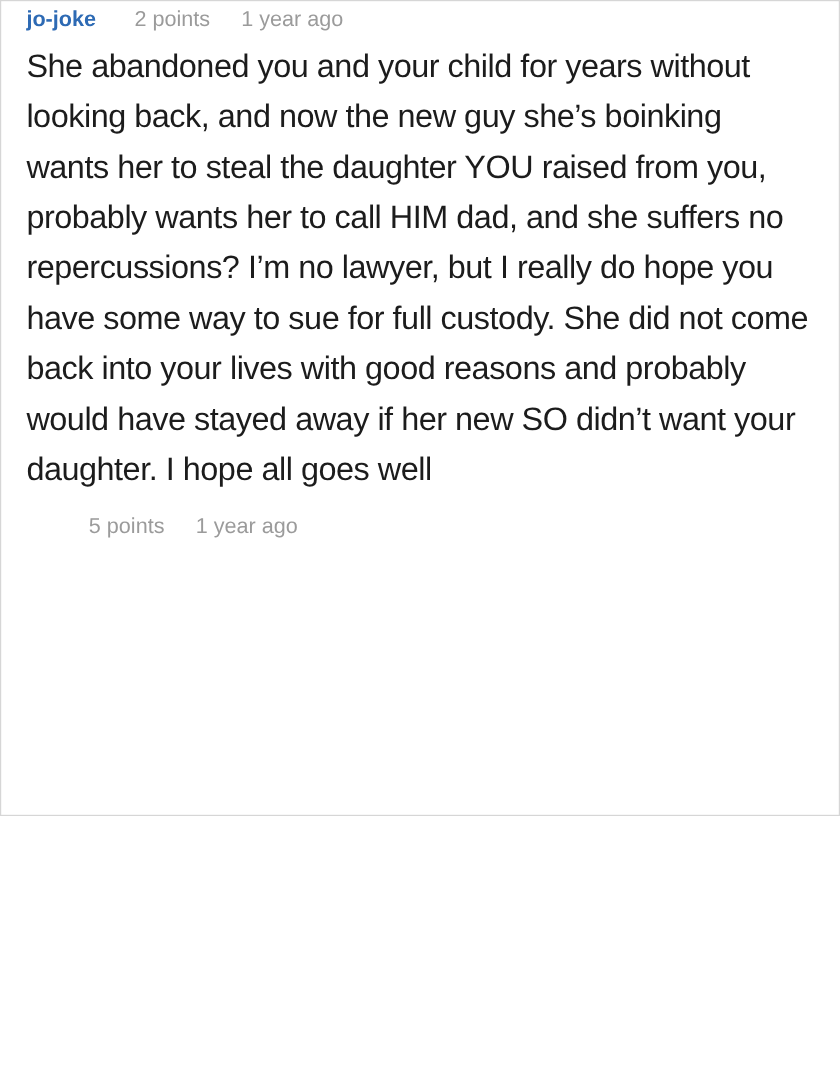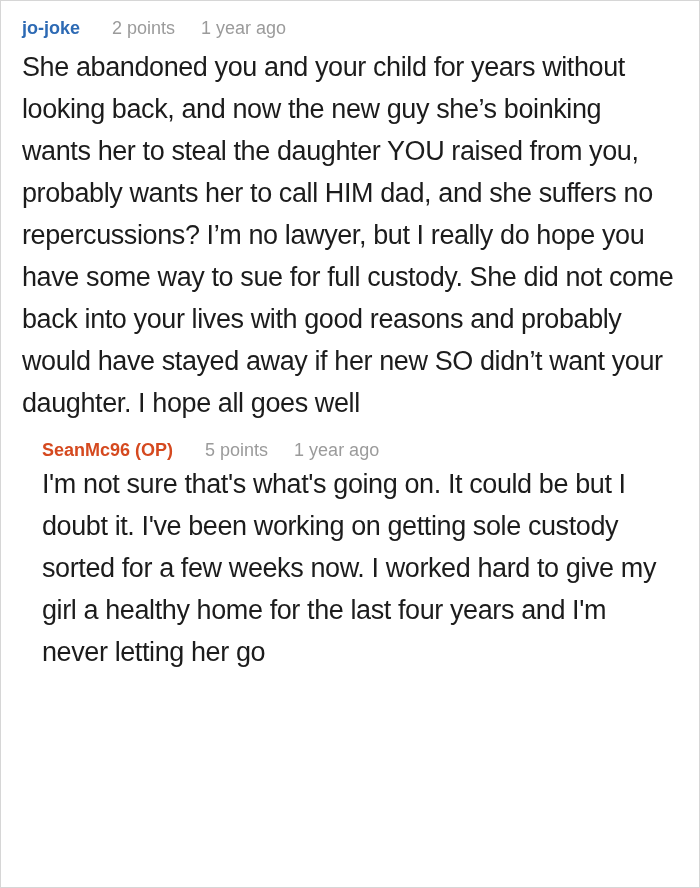--- a/index.html
+++ b/index.html
@@ -12,24 +12,24 @@
     --background:#ffffff;
   }
   *{box-sizing:border-box;}
   html,body{margin:0;padding:0;background:var(--background);}
   body{
     width:700px;height:888px;
     font-family:"Liberation Sans","DejaVu Sans",sans-serif;
     color:var(--text);
   }
   .card{
-    width:700px;height:888px;
+    width:700px;height:680px;
     background:var(--background);
     border:1px solid var(--card_border);
-    padding:15px 24px 6px 21px;
+    padding:3px 24px 6px 21px;
     overflow:hidden;
   }
   .meta{
     display:flex;
     align-items:baseline;
     font-size:18px;
     line-height:25px;
     white-space:nowrap;
   }
   .username{
@@ -73,23 +73,21 @@
       <a class="username u-parent">jo-joke</a>
       <span class="points">2 points</span>
       <span class="time">1 year ago</span>
     </header>
 
 
     <p class="body">She abandoned you and your child for years without looking back, and now the new guy she’s boinking wants her to steal the daughter YOU raised from you, probably wants her to call HIM dad, and she suffers no repercussions? I’m no lawyer, but I really do hope you have some way to sue for full custody. She did not come back into your lives with good reasons and probably would have stayed away if her new SO didn’t want your daughter. I hope all goes well</p>
 
     <article class="reply">
       <header class="meta">
-        <a class="username u-op">SeanMc96 (OP)</a>
         <span class="points">5 points</span>
         <span class="time">1 year ago</span>
       </header>
 
 
-      <p class="body">I'm not sure that's what's going on. It could be but I doubt it. I've been working on getting sole custody sorted for a few weeks now. I worked hard to give my girl a healthy home for the last four years and I'm never letting her go</p>
     </article>
   </article>
 
 </div>
 
 </body></html>

